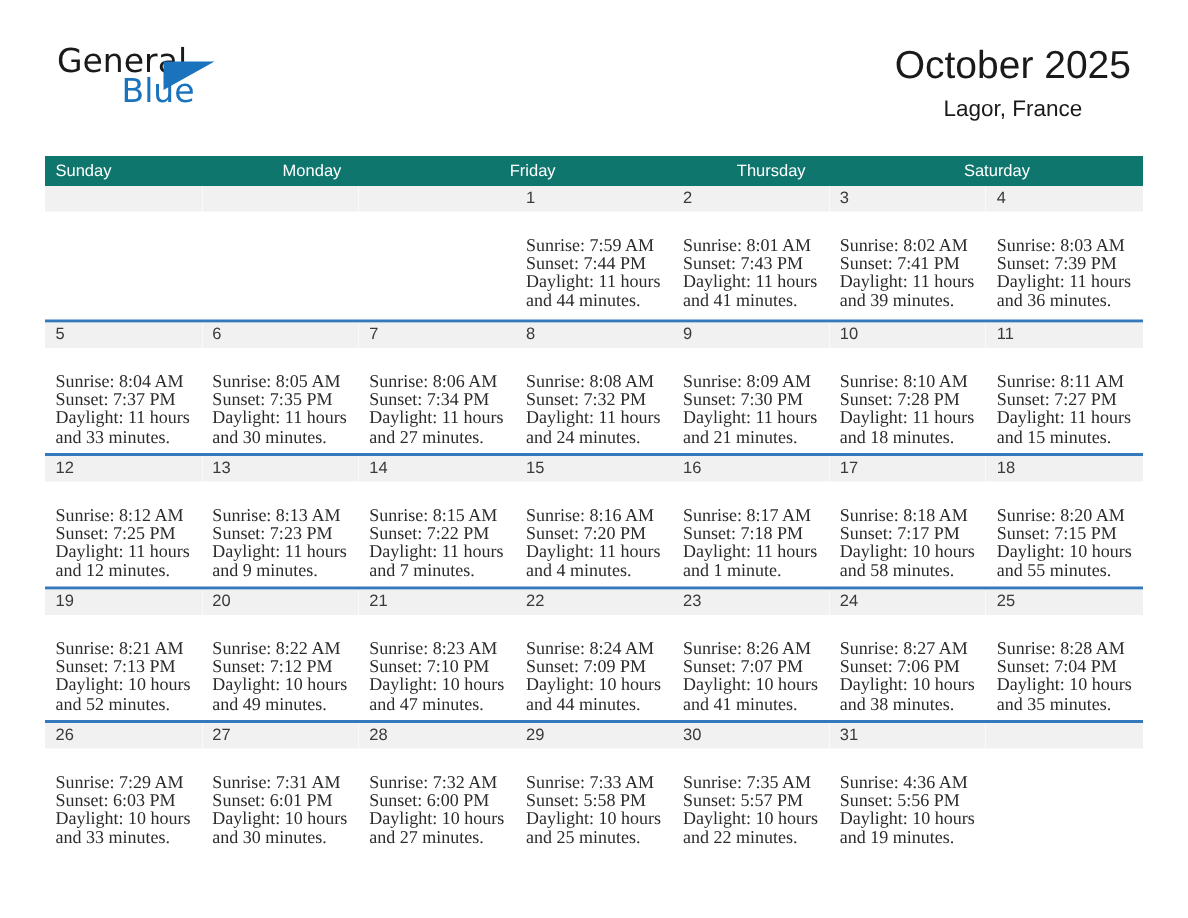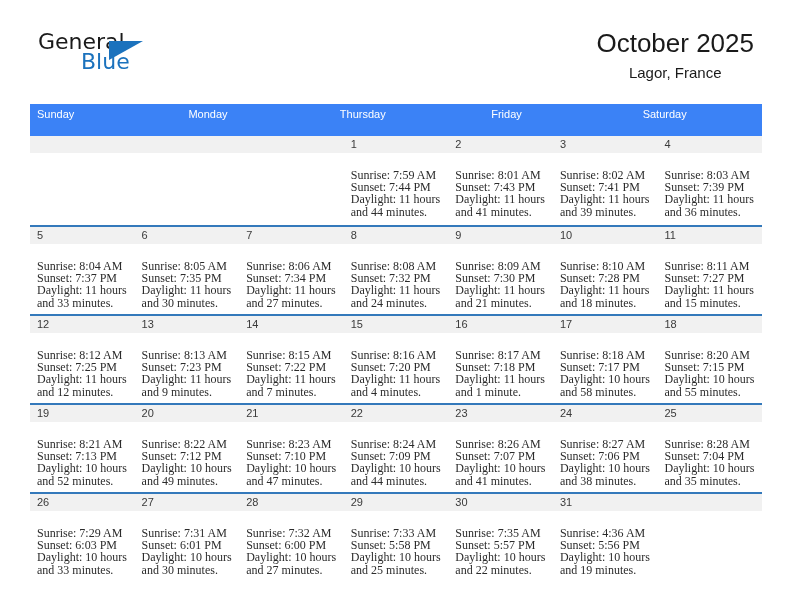--- a/index.html
+++ b/index.html
@@ -84,22 +84,22 @@
 
   
   .calendar {
     position: absolute;
     left: 30px;
     top: 104px;
     width: 732px;
   }
   .dow-row {
     display: flex;
-    background: #3b82f6;
-    height: 32px;
+    background: #0f766e;
+    height: 20px;
     gap: 25px;
   }
   .dow {
     flex: 1 1 0;
     color: #ffffff;
     font-size: 11px;
     line-height: 20px;
     padding-left: 7px;
     box-sizing: border-box;
     white-space: nowrap;
@@ -154,22 +154,22 @@
     <div class="title-block">
       <div class="cal-title">October 2025</div>
       <div class="cal-subtitle">Lagor, France</div>
     </div>
   </div>
 
   <div class="calendar">
     <div class="dow-row">
       <div class="dow">Sunday</div>
       <div class="dow">Monday</div>
+      <div class="dow">Friday</div>
       <div class="dow">Thursday</div>
-      <div class="dow">Friday</div>
       <div class="dow">Saturday</div>
     </div>
     <div id="weeks-container">
         <div class="week">
           <div class="day empty">
             <div class="day-num"></div>
             <div class="day-info">
               <div></div>
               <div></div>
               <div></div>

